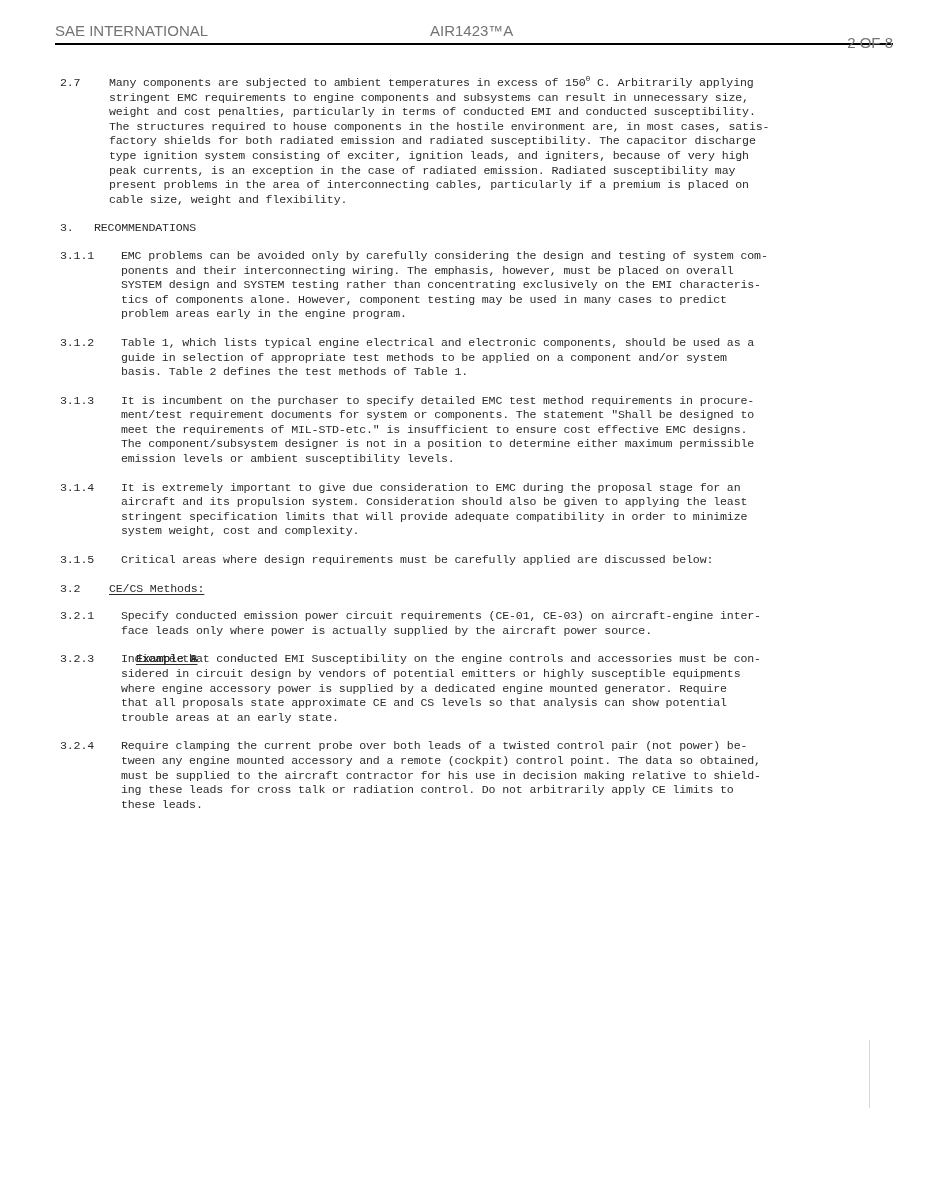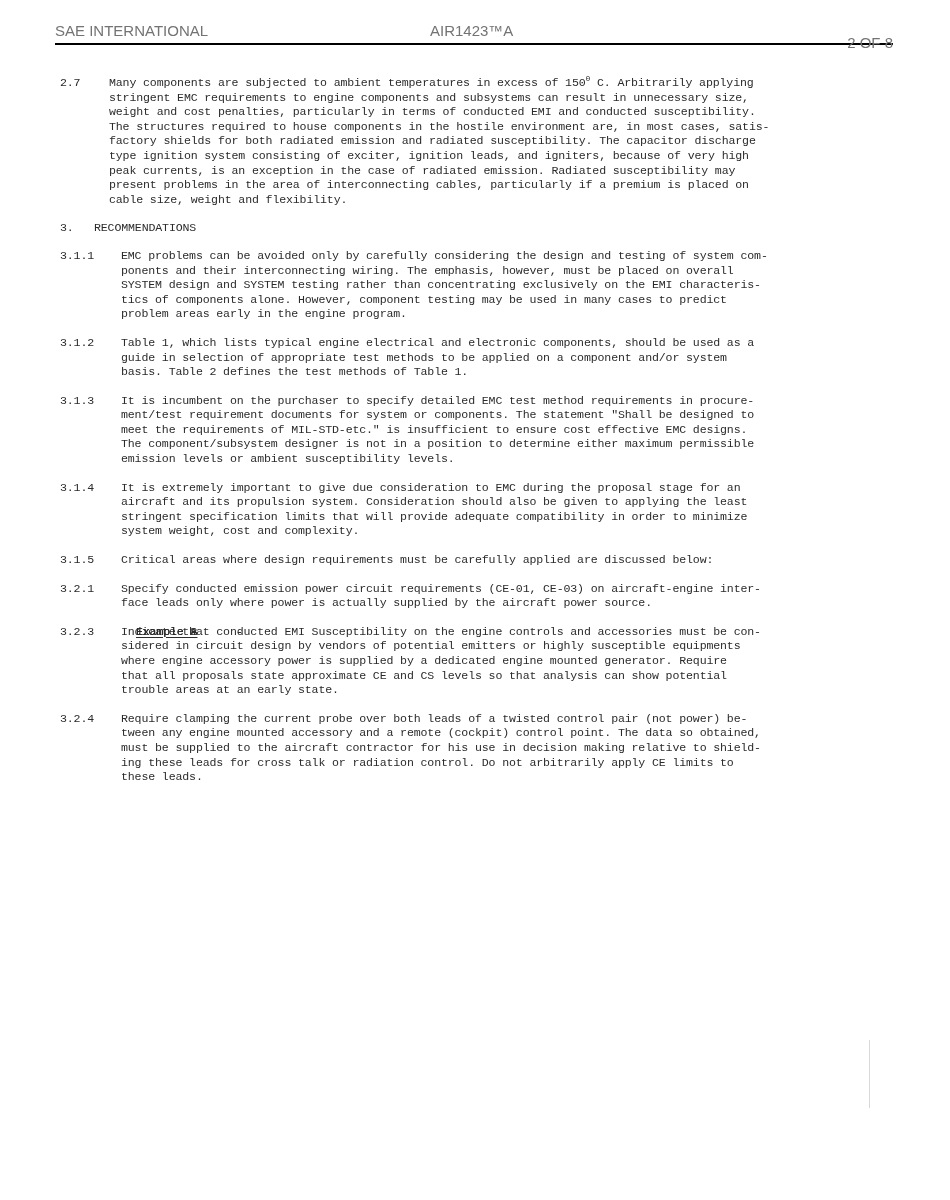--- a/index.html
+++ b/index.html
@@ -149,20 +149,24 @@
 aircraft and its propulsion system.  Consideration should also be given to applying the least
 stringent specification limits that will provide adequate compatibility in order to minimize
 system weight, cost and complexity.</span>
   </div>
 
   <div class="para lvl3">
     <span class="num">3.1.5</span>
     <span class="body-text">Critical areas where design requirements must be carefully applied are discussed below:</span>
   </div>
 
+  <div class="para heading">
+    <span class="num">3.2</span>
+    <span class="underline">CE/CS Methods:</span>
+  </div>
 
   <div class="para lvl3">
     <span class="num">3.2.1</span>
     <span class="body-text">Specify conducted emission power circuit requirements (CE-01, CE-03) on aircraft-engine inter-
 face leads only where power is actually supplied by the aircraft power source.</span>
   </div>
 
 
   <div class="example">
     <span class="ex-label underline">Example A</span>

